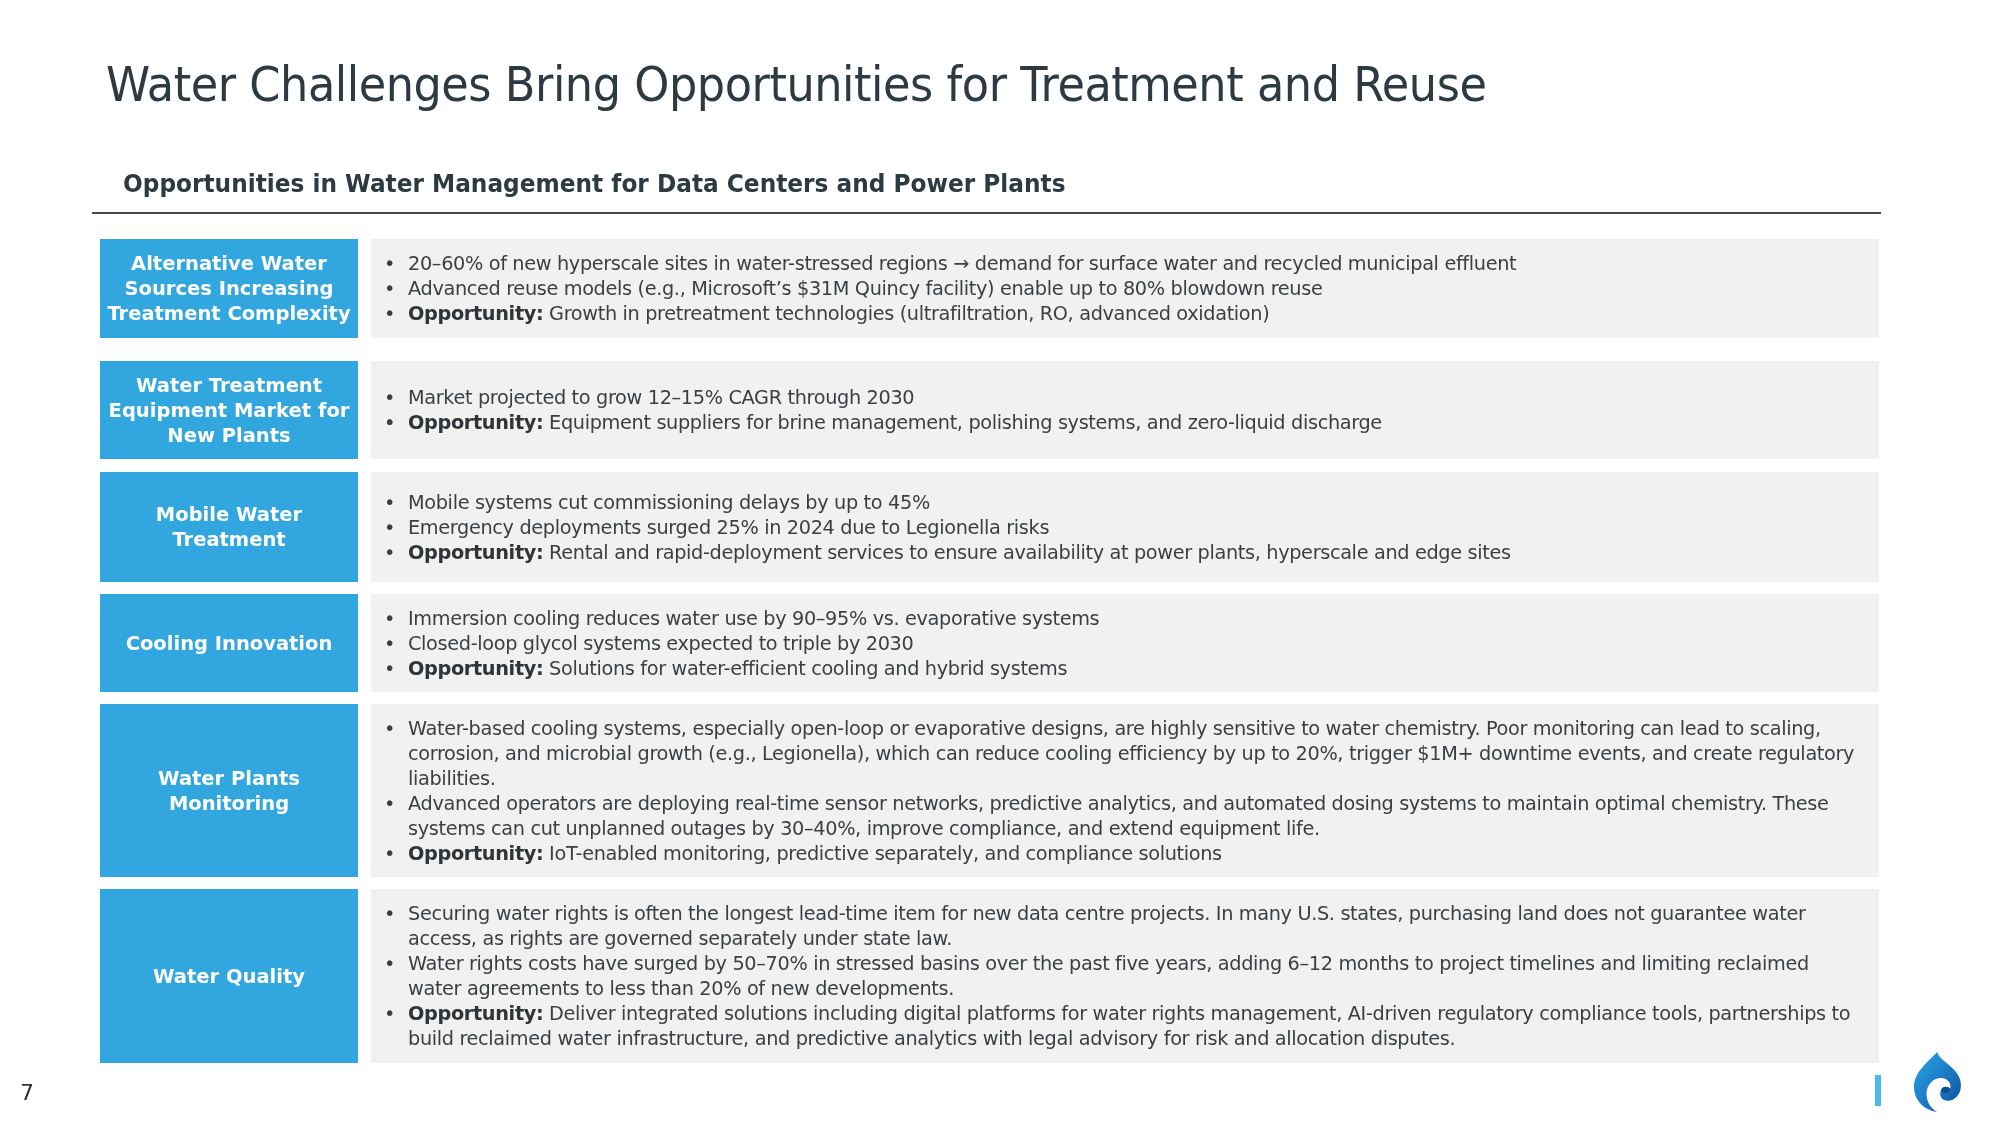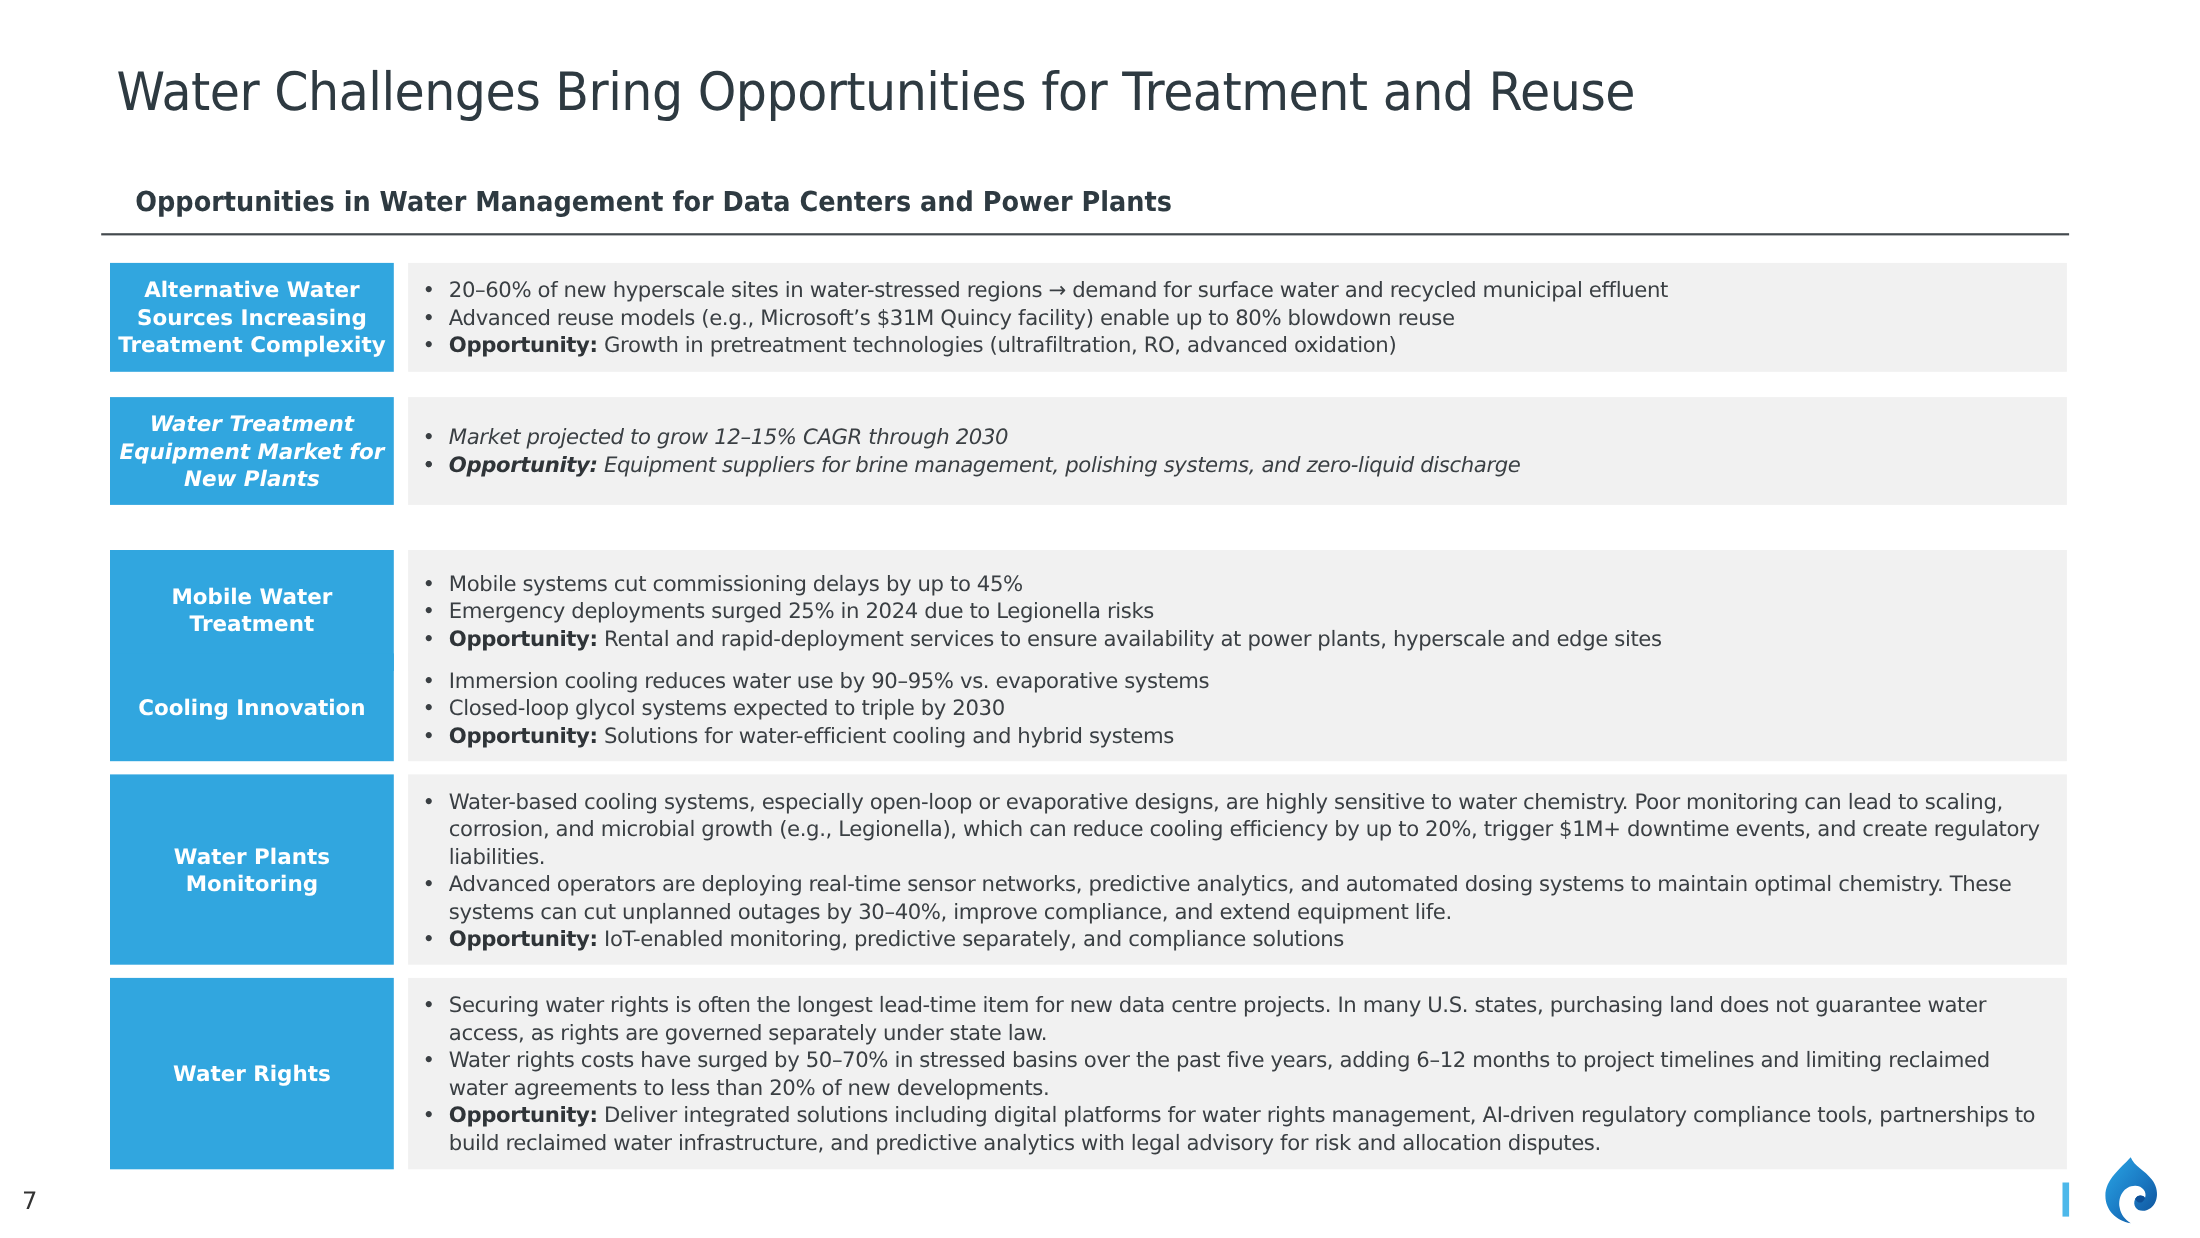--- a/index.html
+++ b/index.html
@@ -39,32 +39,32 @@
   <div class="label">Alternative Water Sources Increasing Treatment Complexity</div>
   <div class="content">
     <ul>
       <li><span class="dot">•</span><b></b><span>20–60% of new hyperscale sites in water-stressed regions → demand for surface water and recycled municipal effluent</span></li>
       <li><span class="dot">•</span><b></b><span>Advanced reuse models (e.g., Microsoft’s $31M Quincy facility) enable up to 80% blowdown reuse</span></li>
       <li><span class="dot">•</span><b>Opportunity:</b><span> Growth in pretreatment technologies (ultrafiltration, RO, advanced oxidation)</span></li>
     </ul>
   </div>
 </div>
 
-<div class="row" style="top:361px;height:98px;font-style:italic;">
+<div class="row" style="top:361px;height:98px;">
   <div class="label">Water Treatment Equipment Market for New Plants</div>
   <div class="content">
     <ul>
       <li><span class="dot">•</span><b></b><span>Market projected to grow 12–15% CAGR through 2030</span></li>
       <li><span class="dot">•</span><b></b></li>
       <li><span class="dot">•</span><b>Opportunity:</b><span> Equipment suppliers for brine management, polishing systems, and zero-liquid discharge</span></li>
     </ul>
   </div>
 </div>
 
-<div class="row" style="top:500px;height:110px;">
+<div class="row" style="top:472px;height:110px;">
   <div class="label">Mobile Water Treatment</div>
   <div class="content">
     <ul>
       <li><span class="dot">•</span><b></b><span>Mobile systems cut commissioning delays by up to 45%</span></li>
       <li><span class="dot">•</span><b></b><span>Emergency deployments surged 25% in 2024 due to Legionella risks</span></li>
       <li><span class="dot">•</span><b>Opportunity:</b><span> Rental and rapid-deployment services to ensure availability at power plants, hyperscale and edge sites</span></li>
     </ul>
   </div>
 </div>
 
@@ -84,21 +84,21 @@
   <div class="content">
     <ul>
       <li><span class="dot">•</span><b></b><span>Water-based cooling systems, especially open-loop or evaporative designs, are highly sensitive to water chemistry. Poor monitoring can lead to scaling, corrosion, and microbial growth (e.g., Legionella), which can reduce cooling efficiency by up to 20%, trigger $1M+ downtime events, and create regulatory liabilities.</span></li>
       <li><span class="dot">•</span><b></b><span>Advanced operators are deploying real-time sensor networks, predictive analytics, and automated dosing systems to maintain optimal chemistry. These systems can cut unplanned outages by 30–40%, improve compliance, and extend equipment life.</span></li>
       <li><span class="dot">•</span><b>Opportunity:</b><span> IoT-enabled monitoring, predictive separately, and compliance solutions</span></li>
     </ul>
   </div>
 </div>
 
 <div class="row" style="top:889px;height:174px;">
-  <div class="label">Water Rights</div>
+  <div class="label">Water Quality</div>
   <div class="content">
     <ul>
       <li><span class="dot">•</span><b></b><span>Securing water rights is often the longest lead-time item for new data centre projects. In many U.S. states, purchasing land does not guarantee water access, as rights are governed separately under state law.</span></li>
       <li><span class="dot">•</span><b></b><span>Water rights costs have surged by 50–70% in stressed basins over the past five years, adding 6–12 months to project timelines and limiting reclaimed water agreements to less than 20% of new developments.</span></li>
       <li><span class="dot">•</span><b>Opportunity:</b><span> Deliver integrated solutions including digital platforms for water rights management, AI-driven regulatory compliance tools, partnerships to build reclaimed water infrastructure, and predictive analytics with legal advisory for risk and allocation disputes.</span></li>
     </ul>
   </div>
 </div>
 
 <div class="page-num">7</div>

